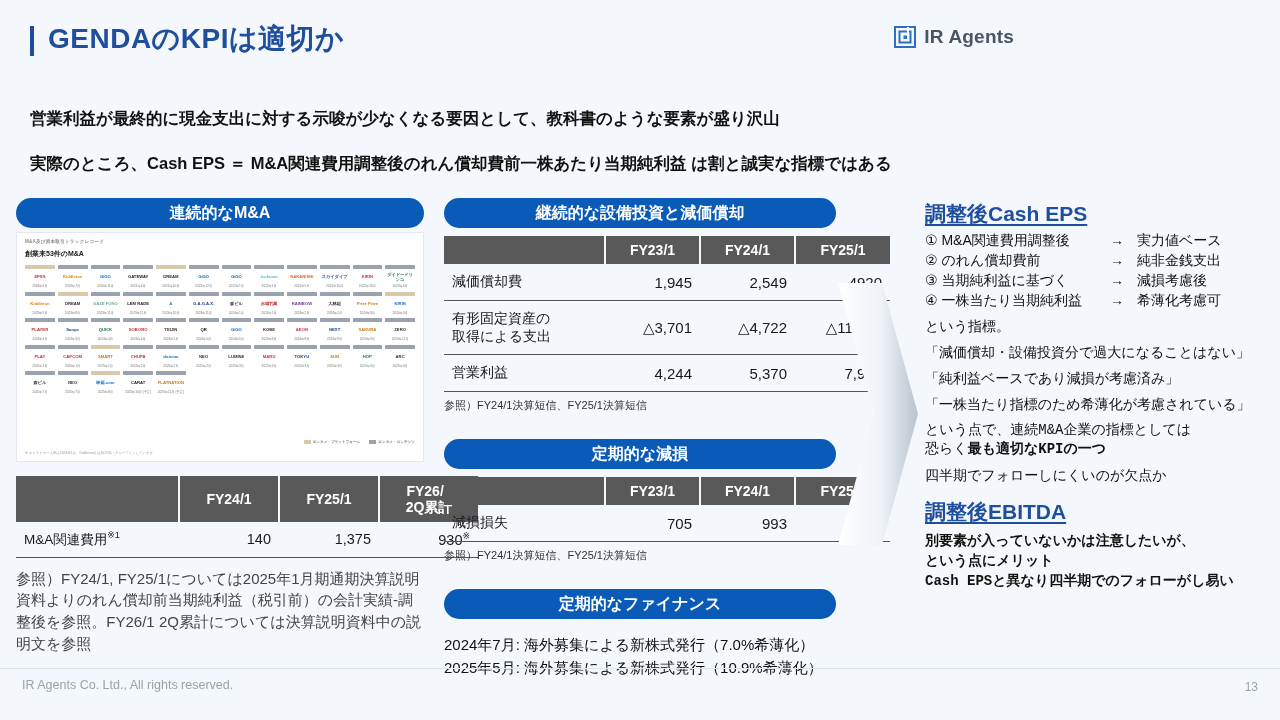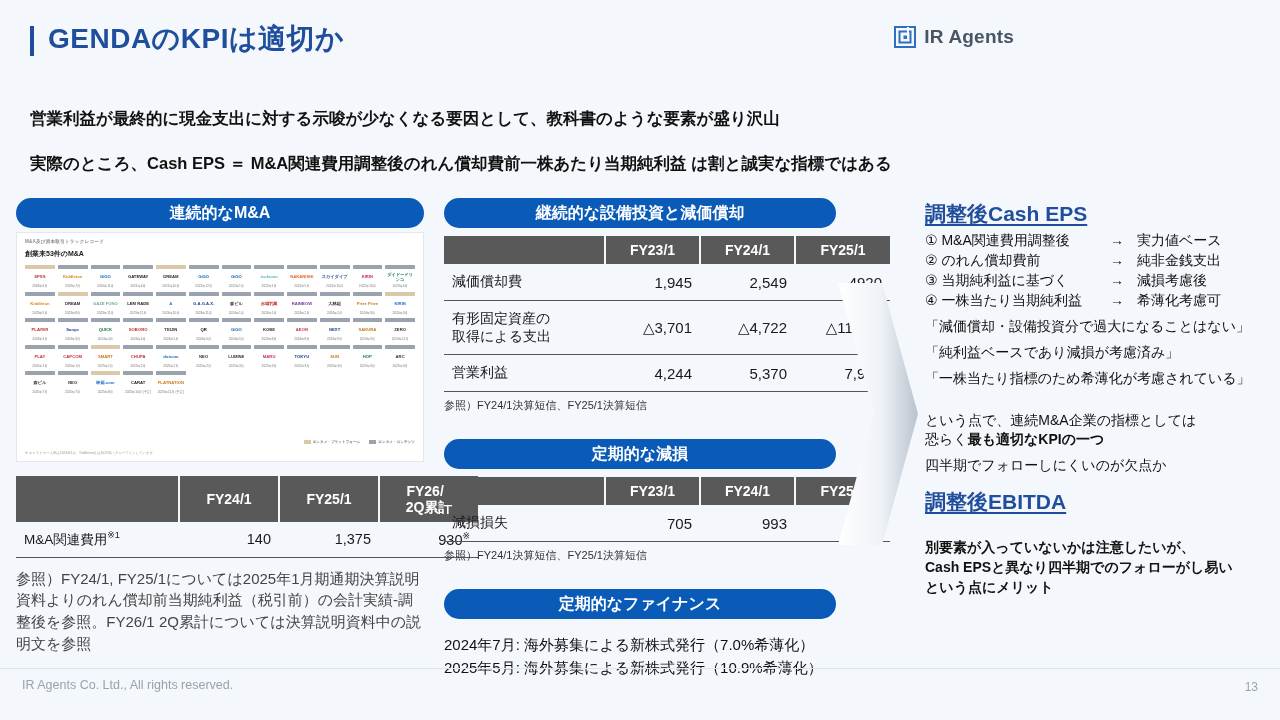--- a/index.html
+++ b/index.html
@@ -85,21 +85,21 @@
   .col-right{position:absolute;left:925px;top:200px;width:345px;}
   .r-head{font-size:21px;font-weight:700;color:#1f4e9c;text-decoration:underline;
     text-underline-offset:3px;margin-bottom:3px;letter-spacing:0;}
   .r-head2{margin-top:12px;}
   .kpi-list{margin:0;padding:0;list-style:none;}
   .kpi-list li{display:grid;grid-template-columns:172px 40px auto;font-size:14px;
     line-height:1.42;color:#111;}
   .kpi-arrow{text-align:center;}
   .kpi-val{text-align:left;}
   .r-line{font-size:14px;line-height:1.5;color:#111;margin-top:5px;}
-  .r-block{font-size:14px;line-height:1.42;color:#111;margin-top:22px;}
+  .r-block{font-size:14px;line-height:1.42;color:#111;margin-top:6px;font-family:Liberation Mono, monospace;}
   .b{font-weight:700;}
 
   
   .footer-rule{position:absolute;left:0;top:668px;width:1280px;height:1px;background:#dfe5ec;}
   .footer-text{position:absolute;left:22px;top:678px;font-size:12.5px;color:#9aa2ad;}
   .page-num{position:absolute;right:22px;top:680px;font-size:12px;color:#9aa2ad;}
 </style>
 </head>
 <body>
 
@@ -535,34 +535,35 @@
           <span>③ 当期純利益に基づく</span>
           <span class="kpi-arrow">→</span>
           <span class="kpi-val">減損考慮後</span>
         </li>
         <li>
           <span>④ 一株当たり当期純利益</span>
           <span class="kpi-arrow">→</span>
           <span class="kpi-val">希薄化考慮可</span>
         </li>
       </ul>
+    <div class="r-line">という指標。</div>
     <div class="r-line">「減価償却・設備投資分で過大になることはない」</div>
     <div class="r-line">「純利益ベースであり減損が考慮済み」</div>
     <div class="r-line">「一株当たり指標のため希薄化が考慮されている」</div>
     <div class="r-block">
       <div>という点で、連続M&amp;A企業の指標としては</div>
       <div><span>恐らく</span><span class="b">最も適切なKPIの一つ</span></div>
     </div>
     <div class="r-line">四半期でフォローしにくいのが欠点か</div>
 
     <div class="r-head r-head2">調整後EBITDA</div>
     <div class="r-block b">
       <div>別要素が入っていないかは注意したいが、</div>
+      <div>という点にメリット</div>
       <div>Cash EPSと異なり四半期でのフォローがし易い</div>
-      <div>という点にメリット</div>
     </div>
   </div>
 
   <div class="footer-rule"></div>
   <div class="footer-text">IR Agents Co. Ltd., All rights reserved.</div>
   <div class="page-num">13</div>
 
 </div>
 
 </body></html>

